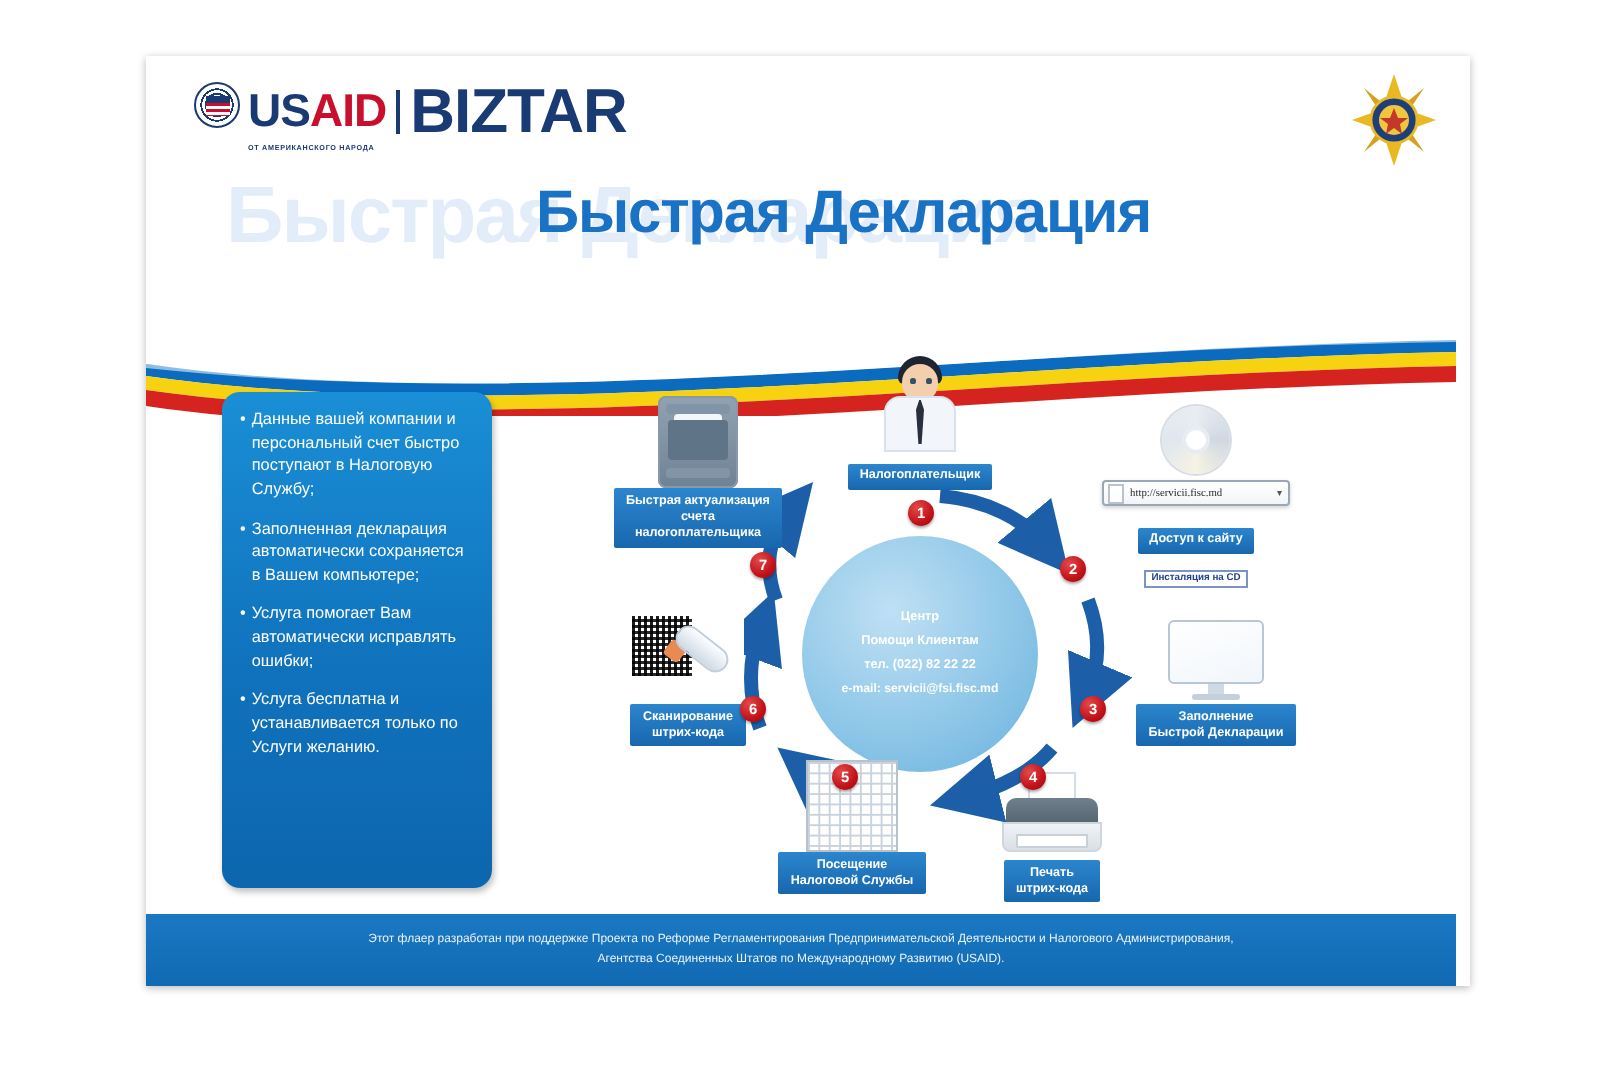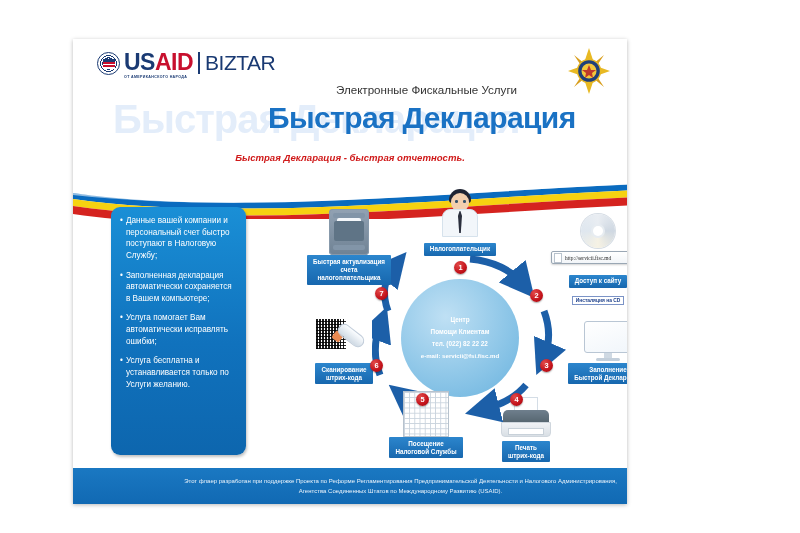--- a/index.html
+++ b/index.html
@@ -4,22 +4,22 @@
 <style>
   * { box-sizing: border-box; margin: 0; padding: 0; }
   html, body {
     width: 800px; height: 533px;
     background: #ffffff;
     font-family: "Liberation Sans", sans-serif;
     overflow: hidden;
   }
   #flyer {
     position: absolute;
-    left: 73px; top: 39px;
-    width: 554px; height: 465px;
+    left: 73px; top: 28px;
+    width: 662px; height: 465px;
     background: #ffffff;
     box-shadow: 0 1px 4px rgba(0,0,0,.28);
     overflow: hidden;
   }
 
   
   .usaid-logo { position:absolute; left:24px; top:12px; display:flex; align-items:flex-start; }
   .usaid-seal {
     width:23px; height:23px; border-radius:50%;
     background:
@@ -31,21 +31,21 @@
     width:12px; height:10px;
     background:
       linear-gradient(#1a3a73 0 35%, transparent 35% 100%),
       repeating-linear-gradient(to bottom,#c8102e 0 1.6px,#fff 1.6px 3.2px);
   }
   .usaid-word { margin-left:4px; line-height:1; }
   .usaid-row { display:flex; align-items:center; }
   .usaid-us { font-size:23px; font-weight:bold; color:#1a3a73; letter-spacing:-.5px; }
   .usaid-aid { font-size:23px; font-weight:bold; color:#c8102e; letter-spacing:-.5px; }
   .usaid-bar { width:2px; height:22px; background:#1a3a73; margin:0 5px; }
-  .usaid-biztar { font-size:21px; font-weight:normal; color:#1a3a73; letter-spacing:-.5px; }
+  .usaid-biztar { font-size:31px; font-weight:bold; color:#1a3a73; letter-spacing:-.5px; }
   .usaid-tag { font-size:3.6px; letter-spacing:.35px; color:#1a3a73; font-weight:bold; margin-top:1.5px; }
 
   .slogan-red {
     position:absolute; left:26px; top:47px;
     font-size:9.2px; font-weight:bold; color:#c8102e; white-space:nowrap;
   }
   .gov-title {
     position:absolute; right:68px; top:13px; text-align:right;
     font-size:8px; color:#2b2b2b; line-height:1.38; font-weight:bold;
   }
@@ -221,26 +221,24 @@
         <polygon points="-15,16 -4,7 -8,8 -7,4" fill="#d99f1e"></polygon>
         <polygon points="15,16 4,7 8,8 7,4" fill="#d99f1e"></polygon>
       </g>
       <circle r="11.5" fill="#1f3f7a"></circle>
       <circle r="11.5" fill="none" stroke="#e8b923" stroke-width="1.4"></circle>
       <circle r="7.5" fill="#f2c63c"></circle>
       <path d="M0,-6 L2,-1 L7,-1 L3,2 L4,7 L0,4 L-4,7 L-3,2 L-7,-1 L-2,-1 Z" fill="#c0392b"></path>
     </g>
   </svg>
 
-  <div class="services-line">Электронные Фискальные Услуги</div>
   <div class="ghost-title">Быстрая Декларация</div>
   <div class="main-title">Быстрая Декларация</div>
 
   <div class="tagline">
-    <div>Быстрая Декларация - быстрая отчетность.</div>
   </div>
 
   <svg class="swoosh" viewBox="0 0 655 40" preserveAspectRatio="none">
     <path d="M0,14 C180,40 430,6 655,2 L655,8 C430,12 180,46 0,20 Z" fill="#0a6bbf"></path>
     <path d="M0,20 C180,46 430,12 655,8 L655,15 C430,19 180,53 0,27 Z" fill="#f6d211"></path>
     <path d="M0,27 C180,53 430,19 655,15 L655,23 C430,27 180,61 0,35 Z" fill="#d5231f"></path>
     <path d="M0,14 C200,36 420,4 655,1 L655,3 C420,6 200,38 0,16 Z" fill="#ffffff" opacity=".55"></path>
   </svg>
 
   <div class="adv-card">

